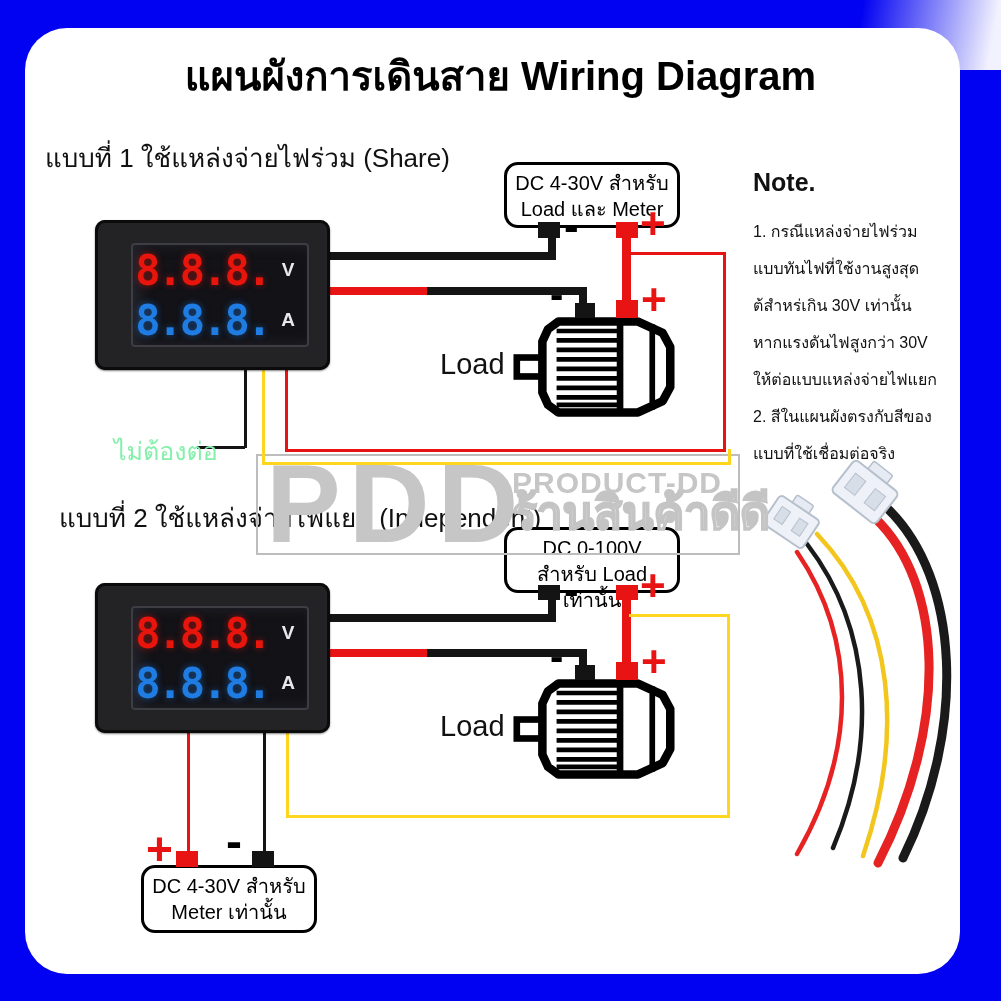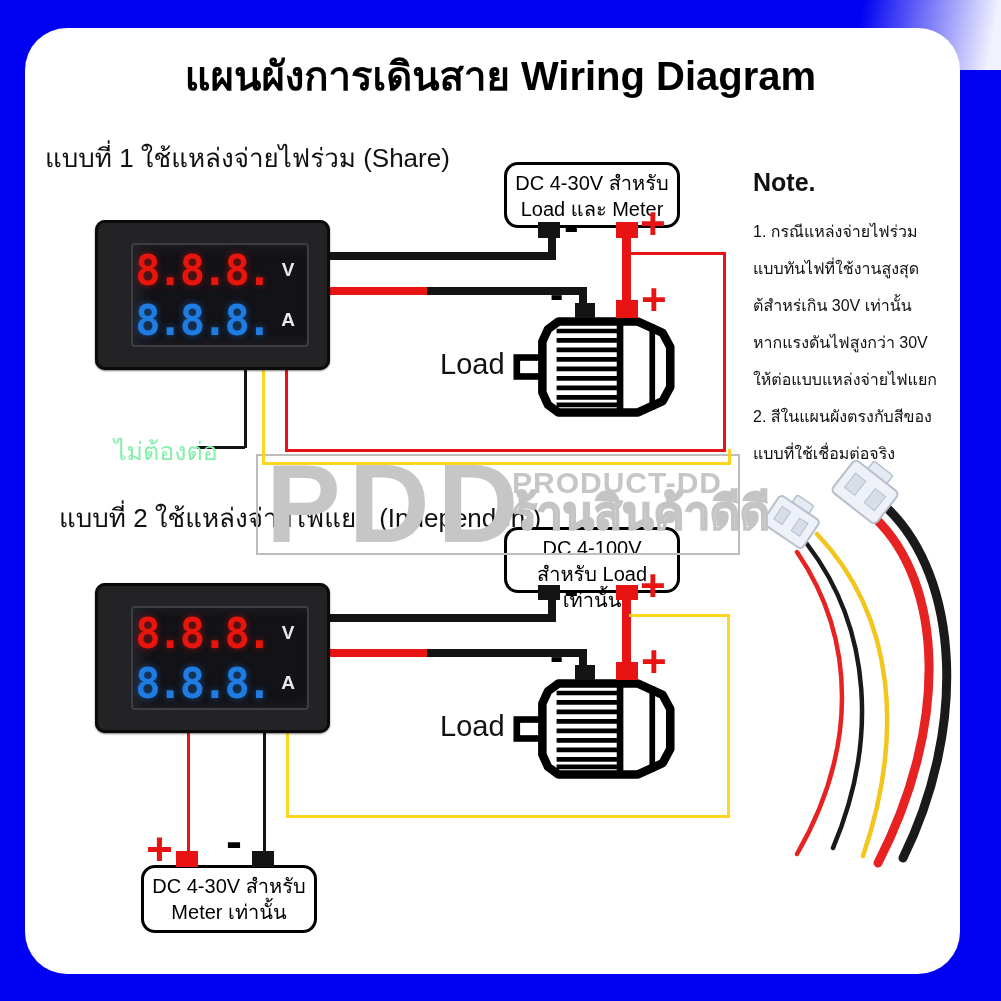--- a/index.html
+++ b/index.html
@@ -152,21 +152,21 @@
   </svg>
 
   <div id="wm-box" class="abs"></div>
   <div id="wm-initials" class="abs">PDD</div>
   <div id="wm-thai" class="abs">ร้านสินค้าดีดี</div>
   <div id="wm-name" class="abs">PRODUCT-DD</div>
 
   <div class="abs section-label z1" style="left:59px;top:497px;">แบบที่ 2 ใช้แหล่งจ่ายไฟแยก (Independent)</div>
 
   <div class="abs supply-box" style="left:504px;top:527px;width:170px;height:55px;">
-    <div>DC 4-100V</div>
+    <div>DC 0-100V</div>
     <div>สำหรับ Load เท่านั้น</div>
   </div>
   <div class="term t-black" style="left:538px;top:585px;width:22px;height:15px;"></div>
   <div class="term t-red" style="left:616px;top:585px;width:22px;height:15px;"></div>
   <div class="sign sign-black" style="left:564px;top:568px;font-size:44px;">-</div>
   <div class="sign sign-red" style="left:640px;top:564px;font-size:44px;">+</div>
 
   <div class="wire w-black" style="left:330px;top:614px;width:226px;height:8px;"></div>
   <div class="wire w-black" style="left:548px;top:600px;width:8px;height:20px;"></div>
   <div class="wire w-red" style="left:330px;top:649px;width:97px;height:8px;"></div>

